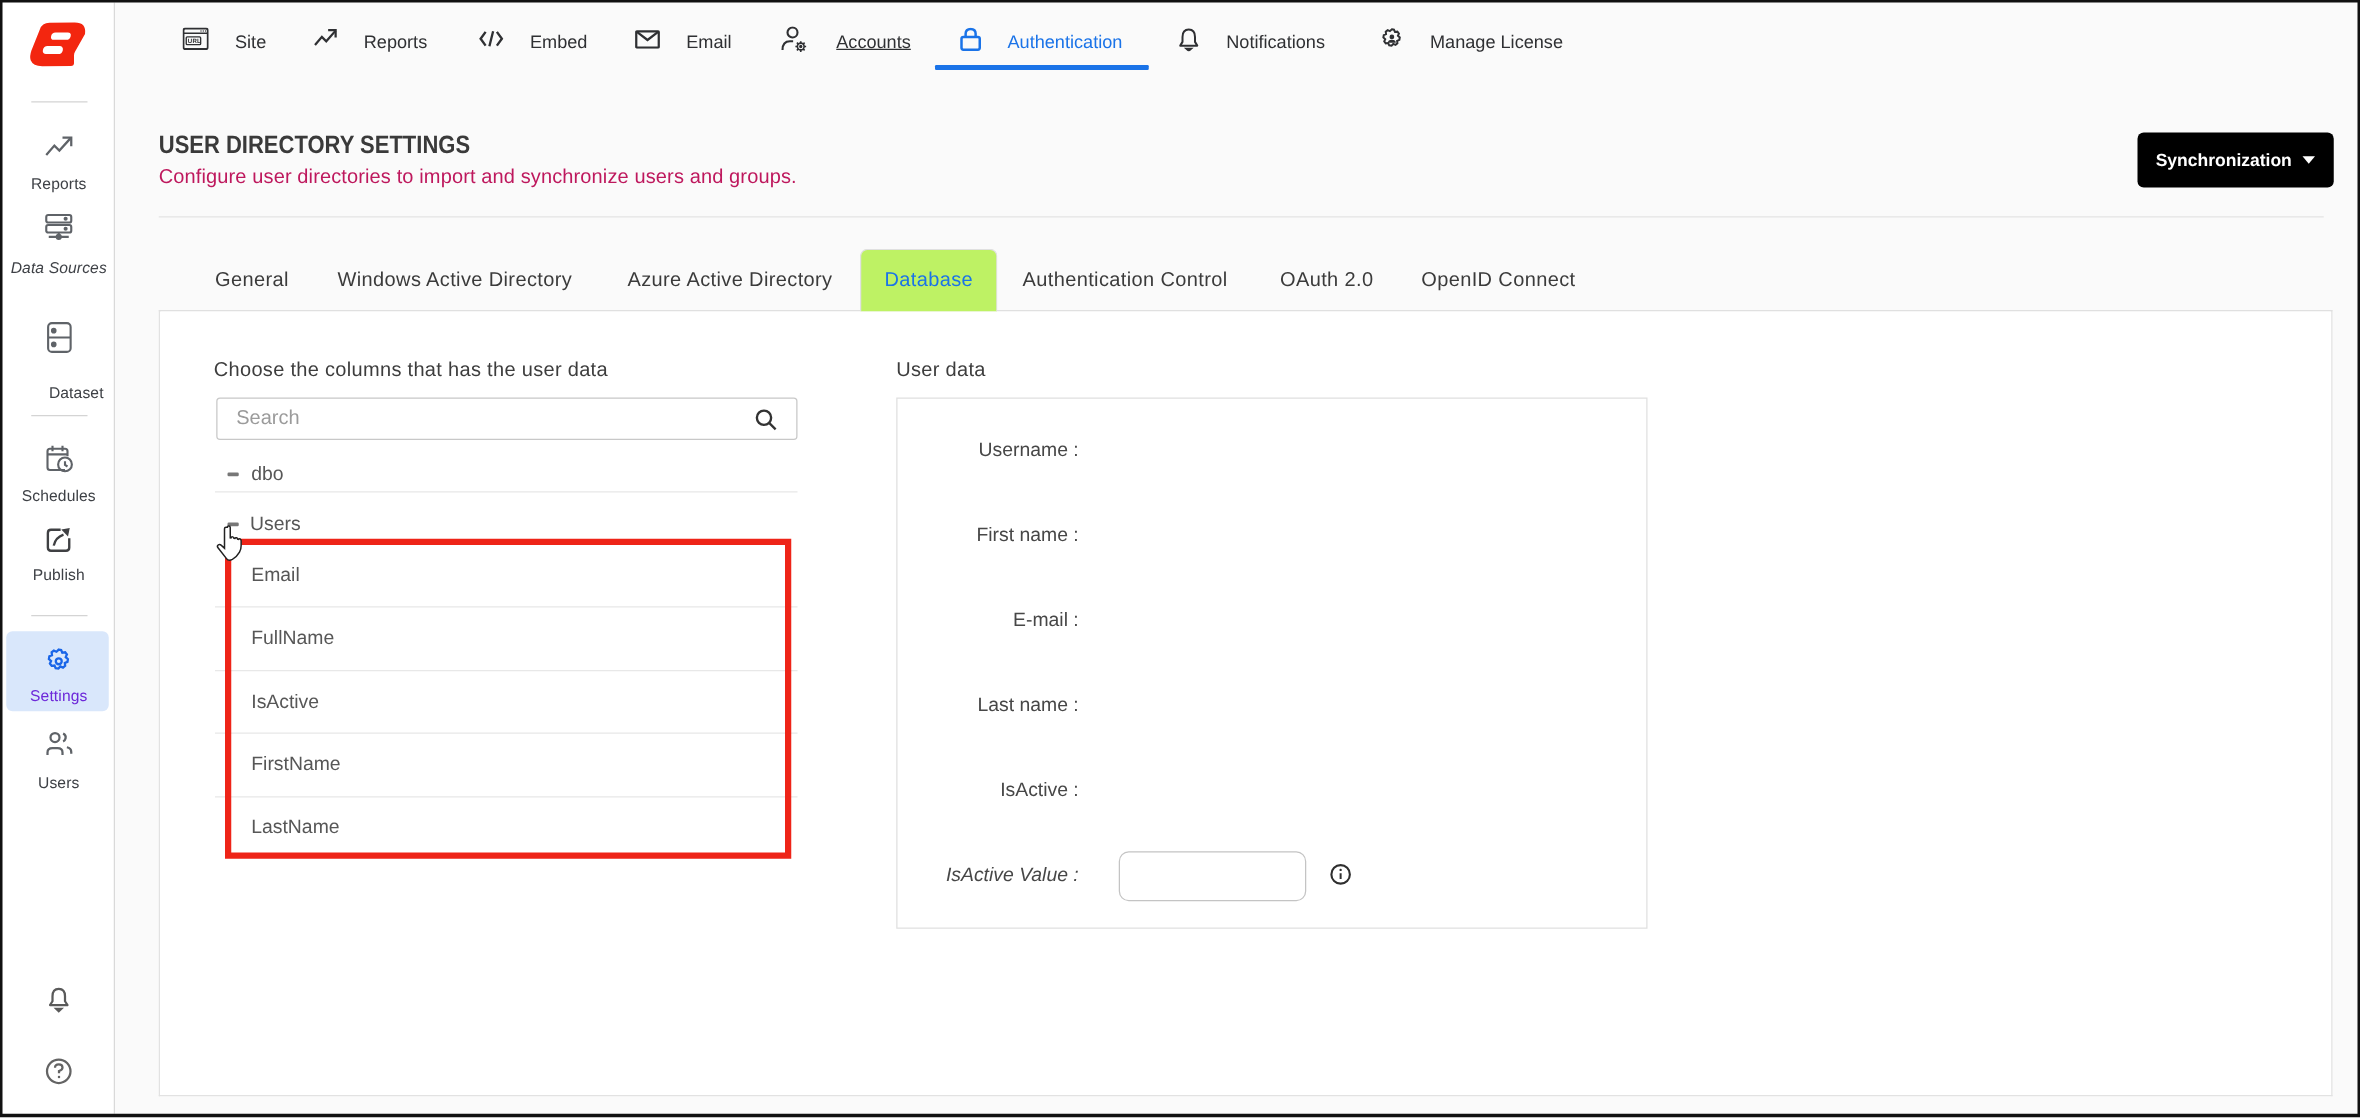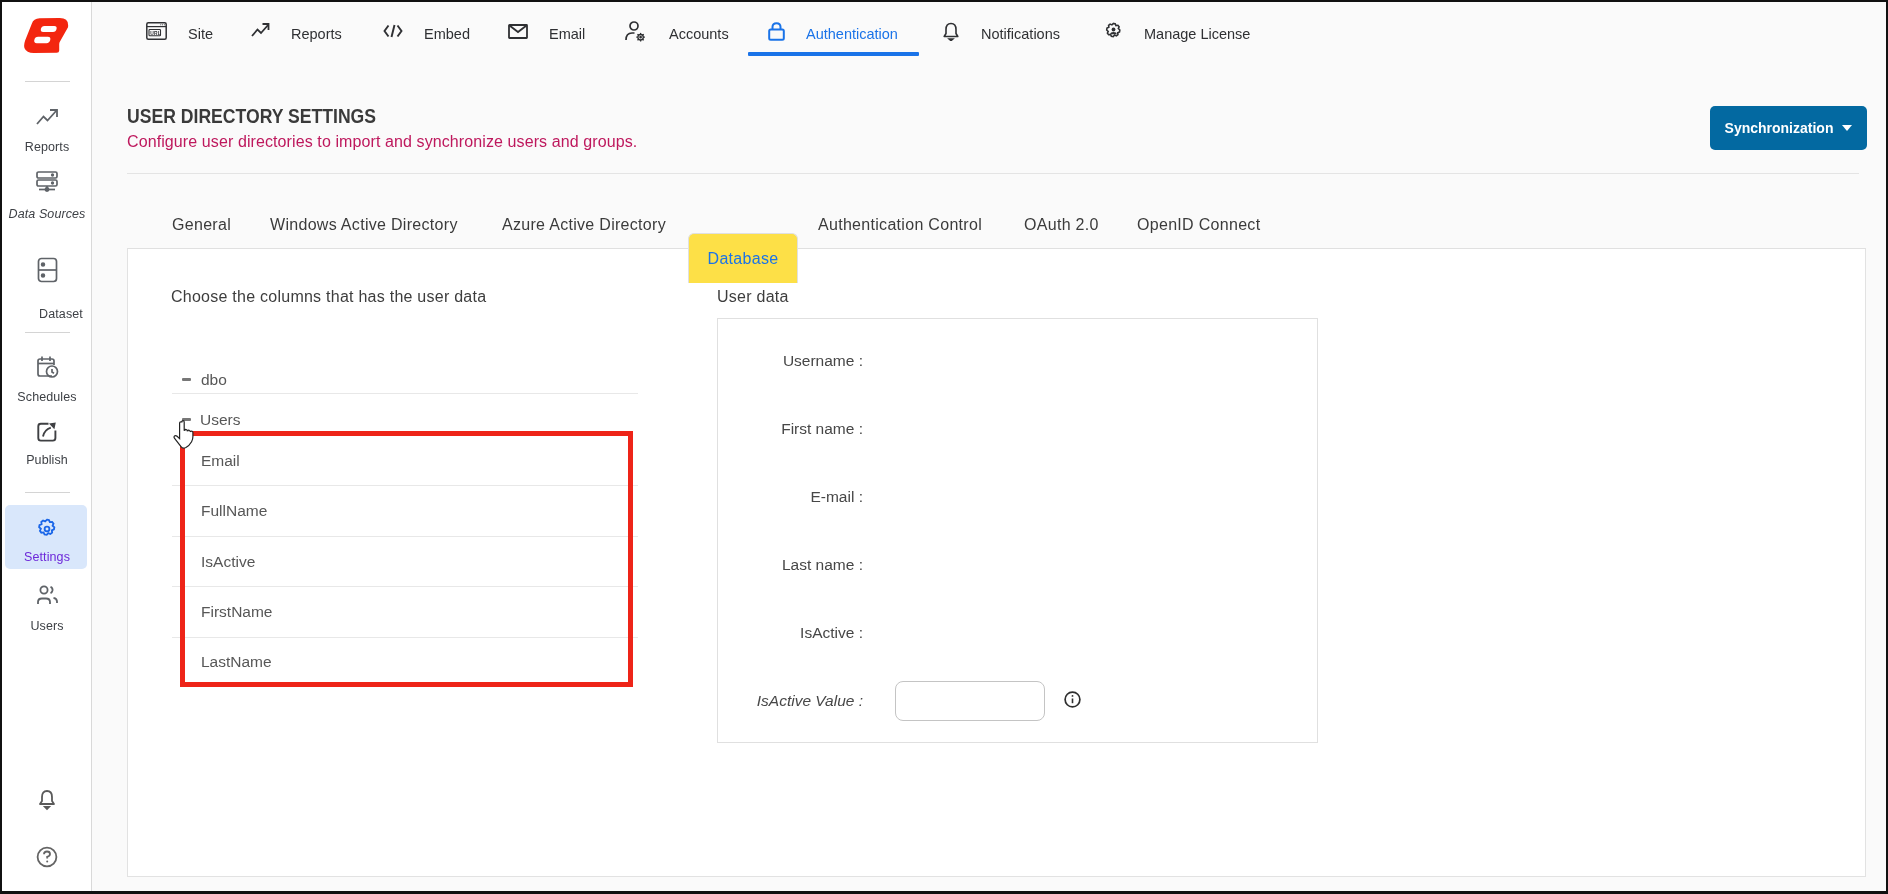--- a/index.html
+++ b/index.html
@@ -17,26 +17,26 @@
 
 .topnav { position:absolute; left:93px; top:0; right:2px; height:70px; background:#fafafa; }
 .nav-item { position:absolute; top:21px; height:26px; display:flex; align-items:center; color:#2f3033; font-size:14.5px; }
 .nav-item svg { flex:0 0 auto; transform:translateY(-3px); }
 .nav-item .txt { margin-left:21px; white-space:nowrap; }
 .nav-blue { color:#1a73e8; }
 .nav-underline { position:absolute; left:655px; top:52px; width:171px; height:4px; background:#1a73e8; border-radius:1px; }
 
 .title { position:absolute; left:127px; top:105px; font-size:20px; font-weight:bold; color:#3a3a3a; transform:scaleX(0.88); transform-origin:0 0; white-space:nowrap; }
 .subtitle { position:absolute; left:127px; top:133px; font-size:16px; color:#be185d; letter-spacing:0.1px; }
-.sync-btn { position:absolute; left:1710px; top:106px; width:157px; height:44px; background:#0369a1; border-radius:5px; color:#fff; font-size:14px; font-weight:bold; display:flex; align-items:center; justify-content:center; }
+.sync-btn { position:absolute; left:1710px; top:106px; width:157px; height:44px; background:#000000; border-radius:5px; color:#fff; font-size:14px; font-weight:bold; display:flex; align-items:center; justify-content:center; }
 .sync-btn .caret { width:0; height:0; border-left:5px solid transparent; border-right:5px solid transparent; border-top:6px solid #fff; margin-left:9px; }
 .hr1 { position:absolute; left:127px; top:173px; width:1732px; border-top:1px solid #e4e4e4; }
 
 .tab { position:absolute; top:216px; font-size:16px; color:#3b3b3b; white-space:nowrap; letter-spacing:0.3px; }
-.tab.active { top:199px; height:50px; background:#fde047; border:1px solid #e0e0e0; border-bottom:none; border-radius:6px 6px 0 0; color:#1a73e8; display:flex; align-items:center; justify-content:center; z-index:3;margin-top:34px; }
+.tab.active { top:199px; height:50px; background:#bef264; border:1px solid #e0e0e0; border-bottom:none; border-radius:6px 6px 0 0; color:#1a73e8; display:flex; align-items:center; justify-content:center; z-index:3; }
 
 .panel { position:absolute; left:127px; top:248px; width:1739px; height:629px; background:#fff; border:1px solid #e2e2e2; border-top-color:#e0e0e0; }
 .sec-h { position:absolute; top:39px; font-size:16px; color:#3d3d3d; letter-spacing:0.25px; }
 .search { position:absolute; left:45px; top:69px; width:465px; height:34px; border:1px solid #c8c8c8; border-radius:3px; background:#fff; }
 .search .ph { position:absolute; left:15px; top:7px; font-size:16px; color:#9b9b9b; }
 .search svg { position:absolute; right:15px; top:8px; }
 .row-dash { position:absolute; width:9px; height:2.5px; background:#777; border-radius:1px; }
 .tree-txt { position:absolute; font-size:15.5px; color:#575757; }
 .tree-div { position:absolute; left:44px; width:466px; border-top:1px solid #e8e8e8; }
 .redbox { position:absolute; left:52px; top:182px; width:453px; height:256px; border:5px solid #ee2418; z-index:5; }
@@ -164,21 +164,21 @@
       </svg>
     <span class="txt">Embed</span>
   </div>
   <div class="nav-item" style="left:415px;">
     <svg width="20" height="15" viewBox="0 0 20 15" fill="none" stroke="#2f3033" stroke-width="1.8">
         <rect x="1" y="1" width="18" height="13" rx="0.5"></rect>
         <path d="M1.5 1.5 L10 8 L18.5 1.5"></path>
       </svg>
     <span class="txt">Email</span>
   </div>
-  <div class="nav-item" style="left:531px;">
+  <div class="nav-item" style="left:531px;text-decoration:underline;">
     <svg width="24" height="21" viewBox="0 0 24 21" fill="none" stroke="#2f3033" stroke-width="1.7">
         <circle cx="10" cy="5" r="4"></circle>
         <path d="M2 19 Q2 12 8 12 L10.5 12"></path>
         <g stroke-width="1.3">
           <circle cx="16.6" cy="16.2" r="2.7"></circle>
           <circle cx="16.6" cy="16.2" r="0.7"></circle>
           <path d="M16.6 13.5 L16.6 11.9"></path>
           <path d="M16.6 18.9 L16.6 20.5"></path>
           <path d="M13.9 16.2 L12.3 16.2"></path>
           <path d="M19.3 16.2 L20.9 16.2"></path>
@@ -225,20 +225,27 @@
 <div class="tab" style="left:172px;">General</div>
 <div class="tab" style="left:270px;">Windows Active Directory</div>
 <div class="tab" style="left:502px;">Azure Active Directory</div>
 <div class="tab active" style="left:688px; width:110px;">Database</div>
 <div class="tab" style="left:818px;">Authentication Control</div>
 <div class="tab" style="left:1024px;">OAuth 2.0</div>
 <div class="tab" style="left:1137px;">OpenID Connect</div>
 
 <div class="panel">
   <div class="sec-h" style="left:43px;">Choose the columns that has the user data</div>
+  <div class="search">
+    <span class="ph">Search</span>
+    <svg width="18" height="18" viewBox="0 0 18 18" fill="none" stroke="#333" stroke-width="1.9">
+        <circle cx="7.2" cy="7.2" r="5.7"></circle>
+        <path d="M11.5 11.5 L16.5 16.5"></path>
+      </svg>
+  </div>
   <div class="row-dash" style="left:54px; top:129px;"></div>
   <div class="tree-txt" style="left:73px; top:122px;">dbo</div>
   <div class="tree-div" style="top:144px;"></div>
   <div class="row-dash" style="left:54px; top:169px;"></div>
   <div class="tree-txt" style="left:72px; top:162px;">Users</div>
   <div class="tree-txt" style="left:73px; top:203px;">Email</div>
   <div class="tree-div" style="top:236px;"></div>
   <div class="tree-txt" style="left:73px; top:253px;">FullName</div>
   <div class="tree-div" style="top:287px;"></div>
   <div class="tree-txt" style="left:73px; top:304px;">IsActive</div>

